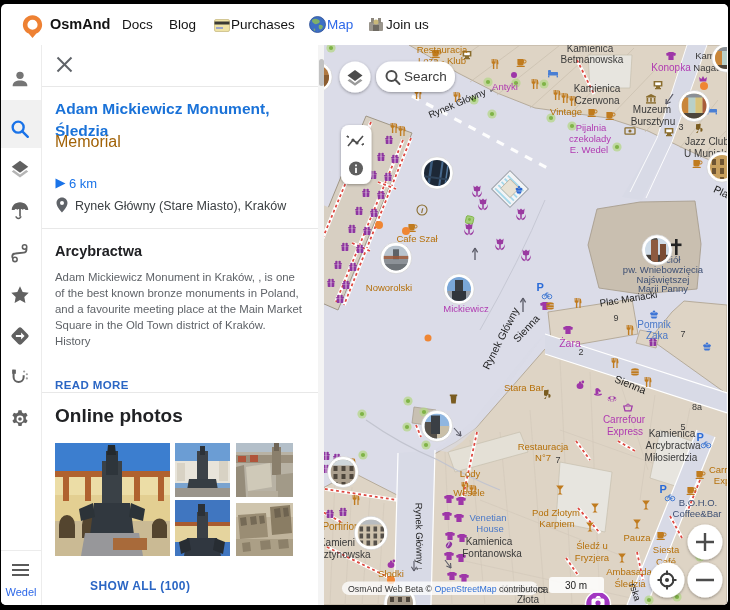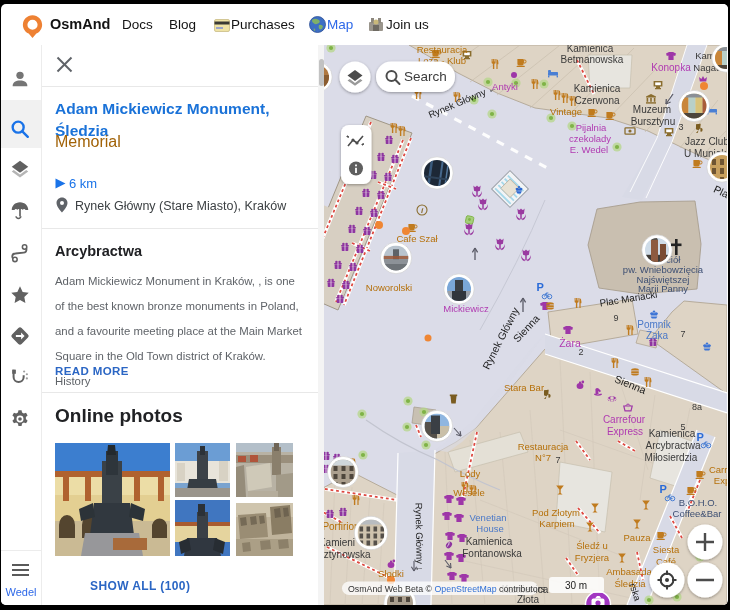--- a/index.html
+++ b/index.html
@@ -756,22 +756,22 @@
 <svg style="position:absolute;left:14px;top:133px" width="11" height="11" viewBox="0 0 11 11">
         <path d="M0.5 0.5 L10.5 5.5 L0.5 10.5 Z" fill="#1a73e8"></path>
       </svg>
 <div style="position:absolute;left:28px;top:131px;font-size:13px;color:#1a73e8;">6 km</div>
 <svg style="position:absolute;left:15px;top:152px" width="12" height="16" viewBox="0 0 12 16">
         <path d="M6 0.5 C2.9 0.5 0.5 2.9 0.5 6 C0.5 10.1 6 15.5 6 15.5 C6 15.5 11.5 10.1 11.5 6 C11.5 2.9 9.1 0.5 6 0.5 Z M6 8 A2 2 0 1 1 6 4 A2 2 0 1 1 6 8 Z" fill="#5f6368"></path>
       </svg>
 <div style="position:absolute;left:34px;top:154px;font-size:12.5px;color:#3c4043;">Rynek Główny (Stare Miasto), Kraków</div>
 <div class="dv" style="top:183px"></div>
 <div style="position:absolute;left:14px;top:198px;font-size:14.5px;font-weight:bold;color:#202124;">Arcybractwa</div>
-<div style="position:absolute;left:14px;top:224px;width:260px;font-size:11.4px;line-height:25px;color:#5f6368;white-space:nowrap;">Adam Mickiewicz Monument in Kraków, , is one<br>of the best known bronze monuments in Poland,<br>and a favourite meeting place at the Main Market<br>Square in the Old Town district of Kraków.<br>History</div>
-<div style="position:absolute;left:14px;top:320px;font-size:11.5px;font-weight:bold;letter-spacing:0.4px;color:#2b66c4;text-align:center;">READ MORE</div>
+<div style="position:absolute;left:14px;top:224px;width:260px;font-size:11.4px;line-height:16px;color:#5f6368;white-space:nowrap;">Adam Mickiewicz Monument in Kraków, , is one<br>of the best known bronze monuments in Poland,<br>and a favourite meeting place at the Main Market<br>Square in the Old Town district of Kraków.<br>History</div>
+<div style="position:absolute;left:14px;top:334px;font-size:11.5px;font-weight:bold;letter-spacing:0.4px;color:#2b66c4;text-align:center;">READ MORE</div>
 <div class="dv" style="top:347px"></div>
 <div style="position:absolute;left:14px;top:360px;font-size:19px;font-weight:bold;color:#202124;">Online photos</div>
 <svg style="position:absolute;left:14px;top:398px" width="115" height="113" viewBox="0 0 115 113">
 <rect width="115" height="113" fill="#3d7dcc"></rect>
 <rect y="0" width="115" height="40" fill="#3c7ecf"></rect>
 <rect y="28" width="115" height="30" fill="#ecdda6"></rect>
 <rect y="52" width="115" height="26" fill="#e3cf92"></rect>
 <path d="M0 28 L115 28 L115 34 L0 34Z" fill="#b0622f"></path>
 <path d="M8 34 L14 34 L14 58 L8 58Z M30 34 L36 34 L36 58 L30 58Z M79 34 L85 34 L85 58 L79 58Z M103 34 L109 34 L109 58 L103 58Z" fill="#b0622f"></path>
 <path d="M0 78 L115 78 L115 113 L0 113Z" fill="#caba94"></path>

